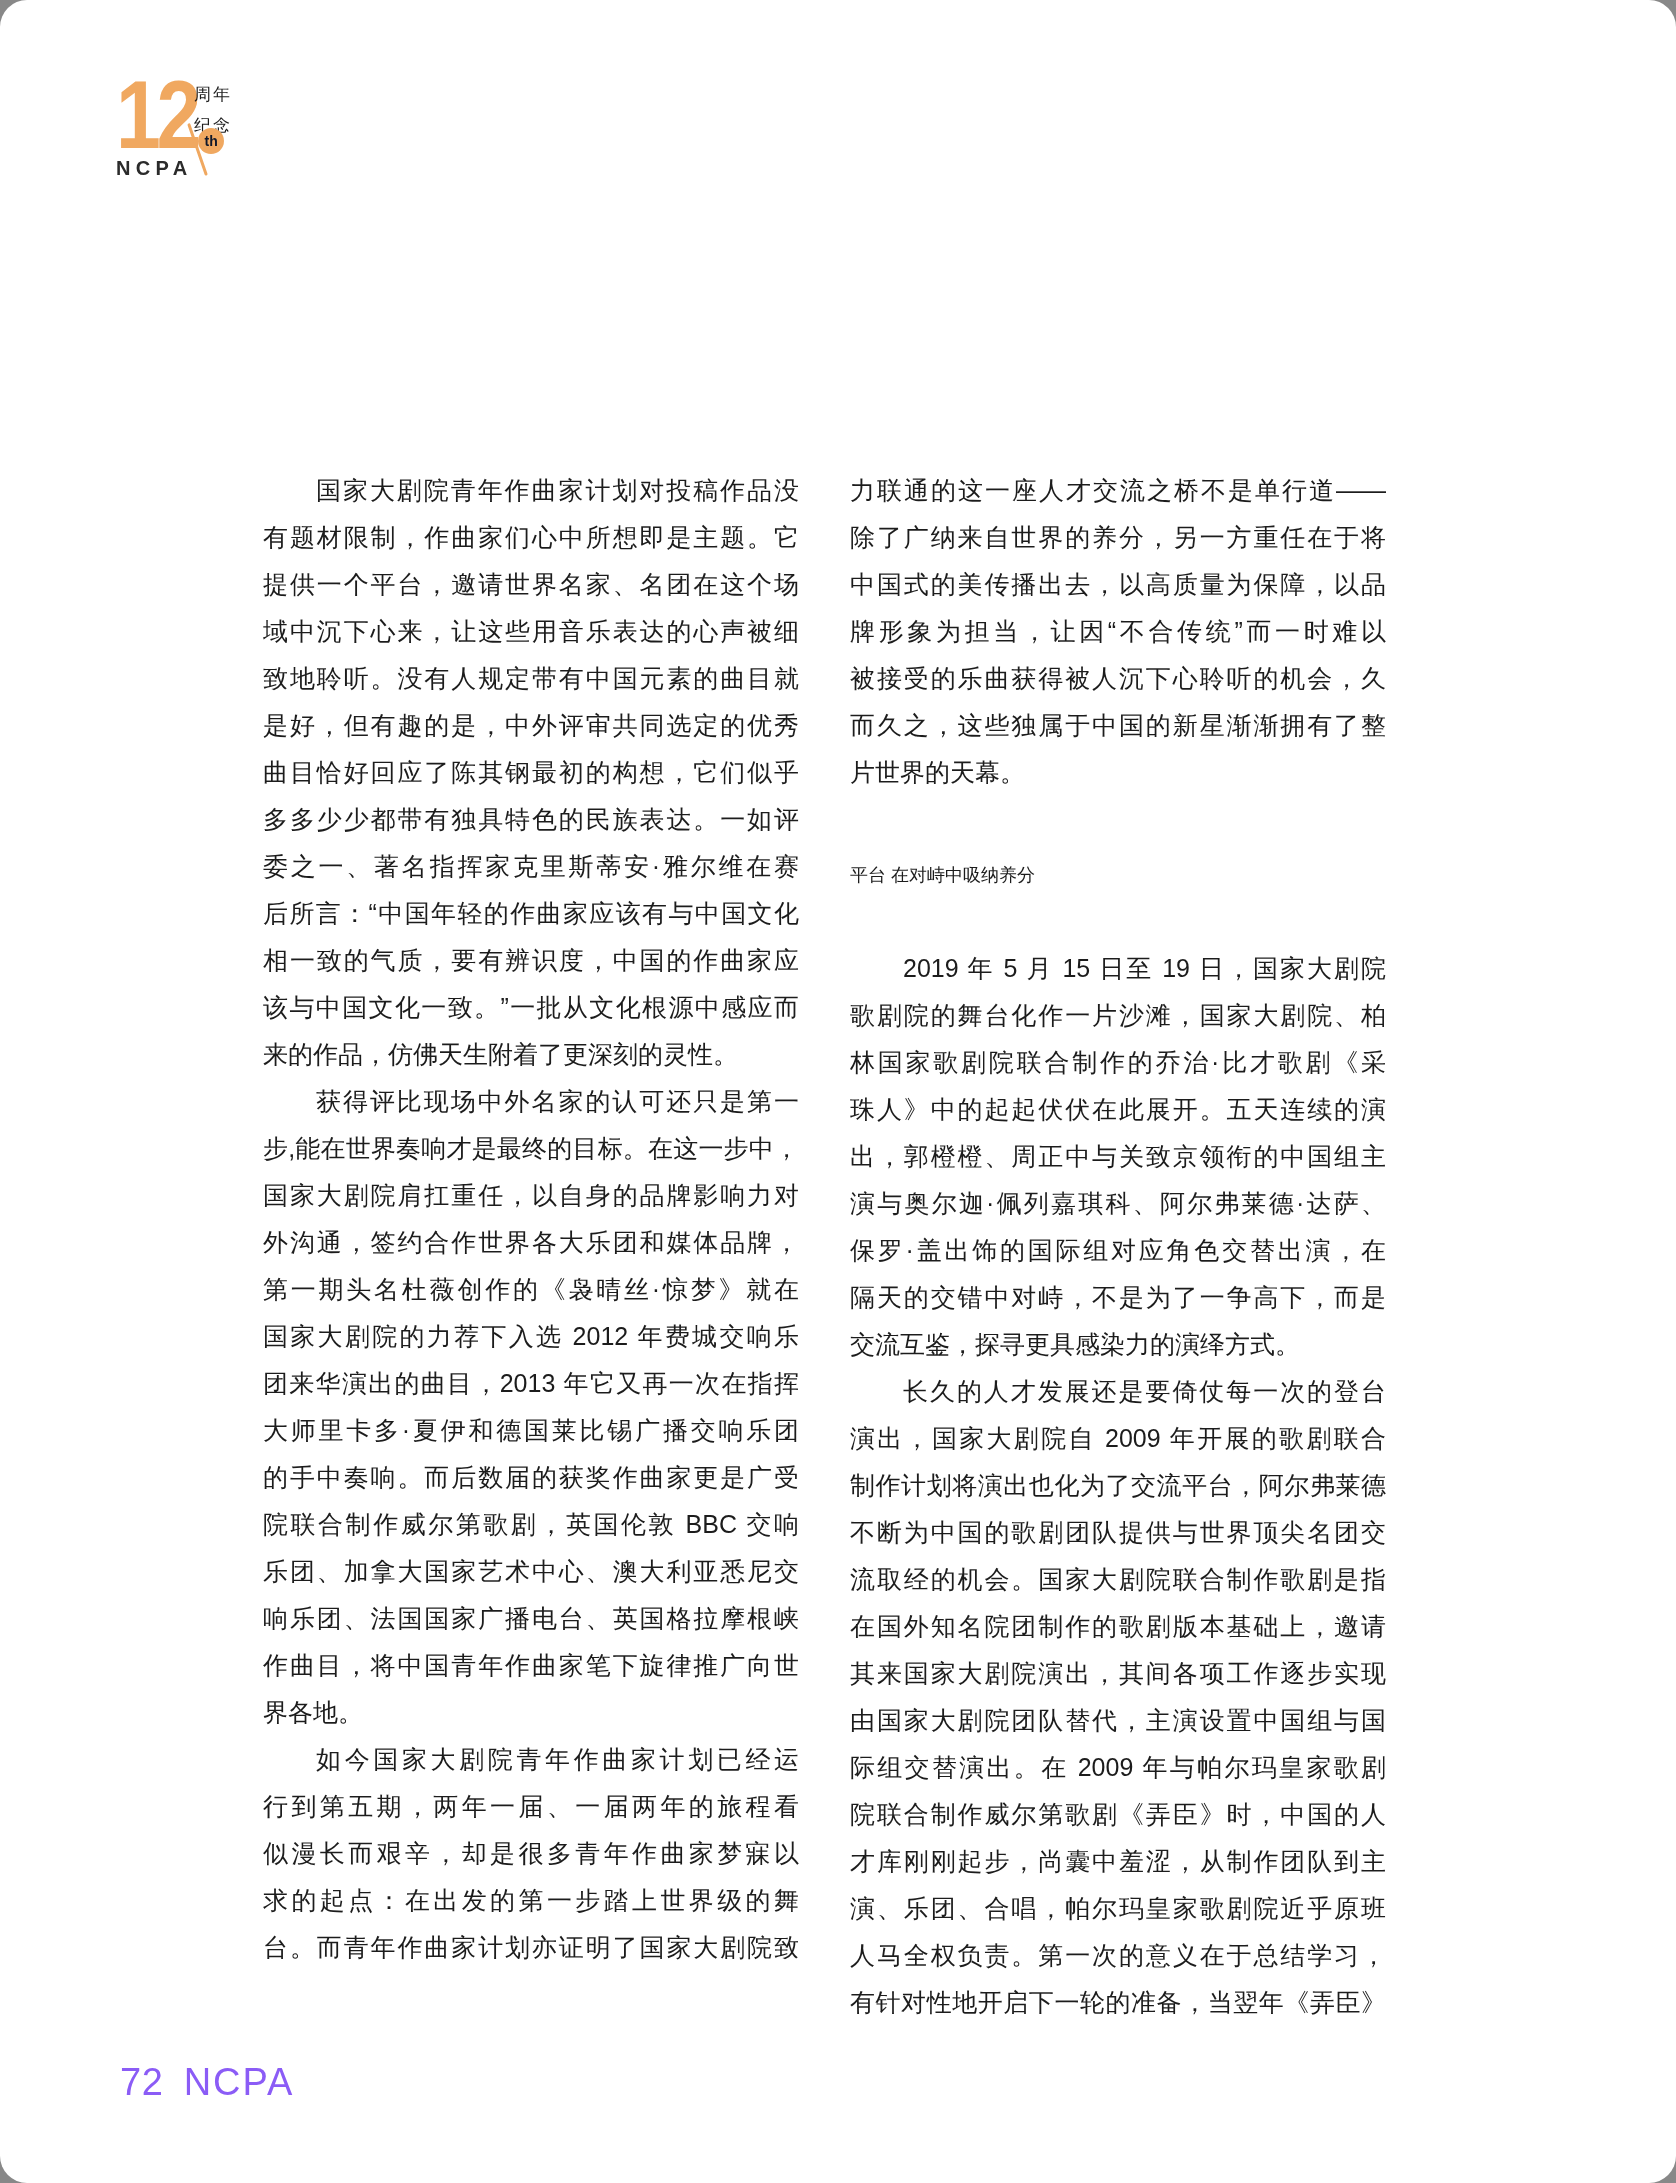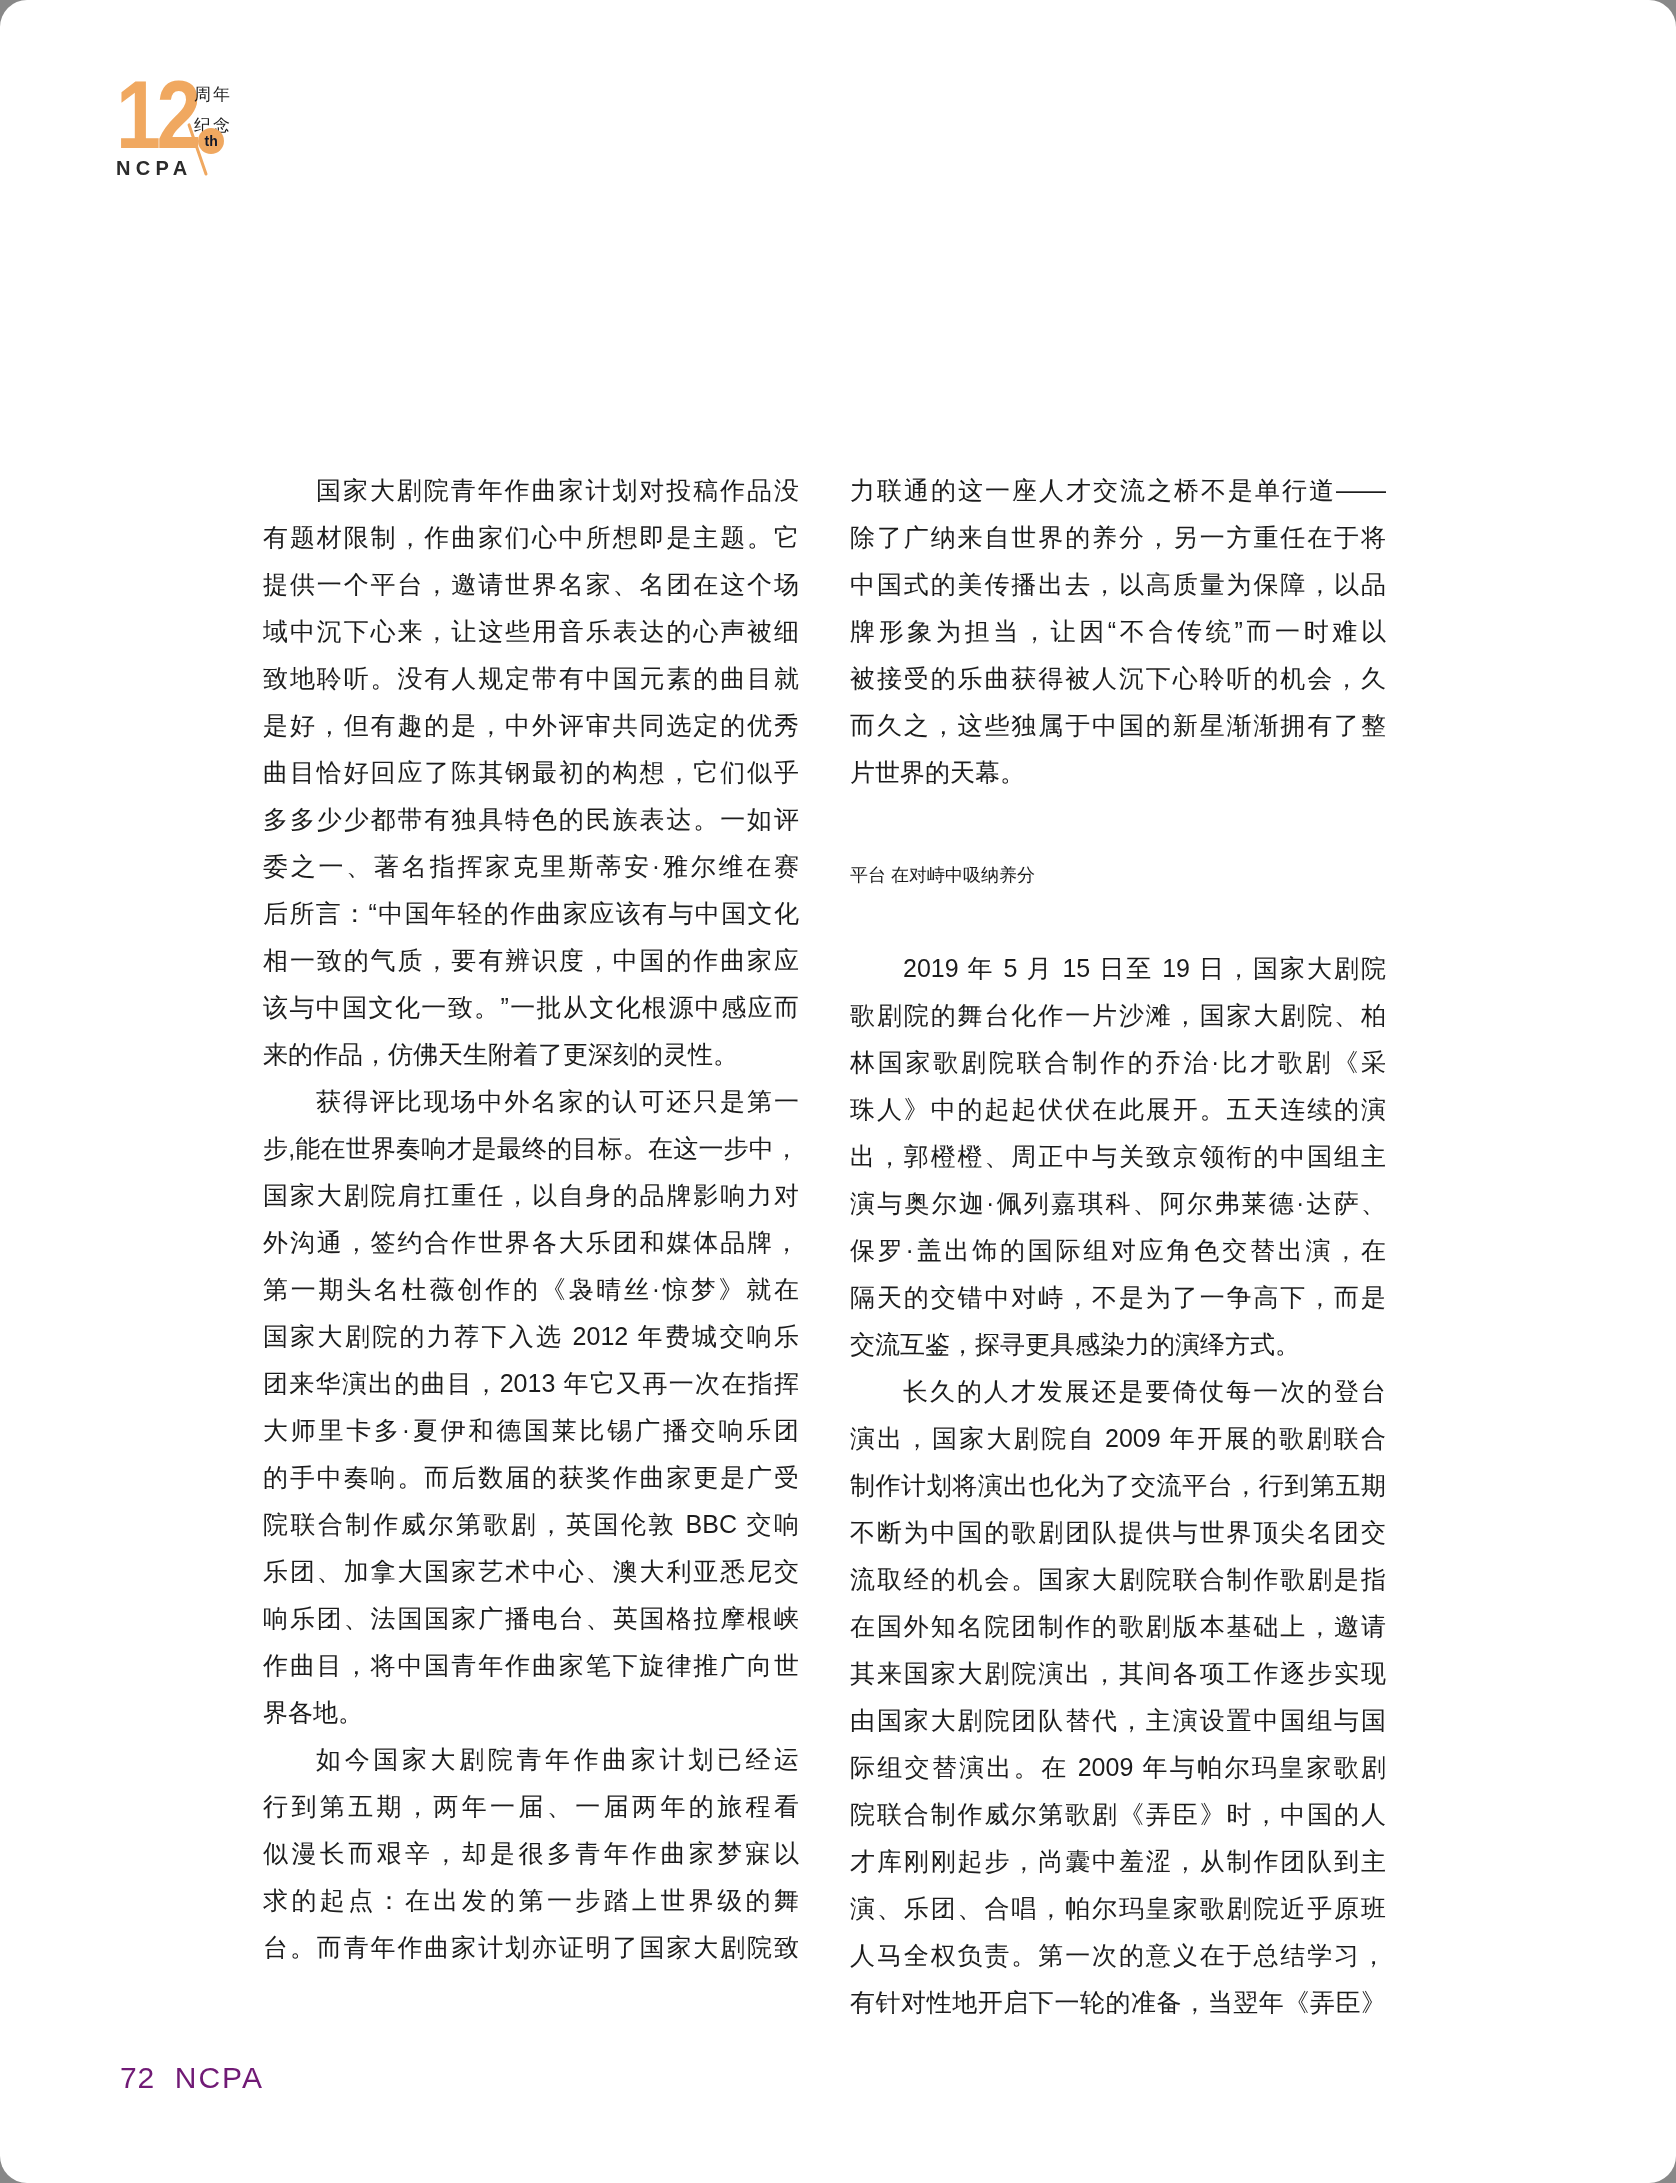--- a/index.html
+++ b/index.html
@@ -58,21 +58,21 @@
   .line.indent { padding-left: 53px; }
   .line.heading {
     font-weight: normal; font-size: 18px;
     text-align-last: left;
     margin: 56px 0 46px 0;
   }
 
   
   .footer {
     position: absolute; left: 120px; top: 2061px;
-    font-size: 30px; color: #701a75; letter-spacing: 0.7px;
+    font-size: 38px; color: #8b5cf6; letter-spacing: 0.7px;
     display: flex; align-items: center;
   }
   .footer .brand { margin-left: 20px; letter-spacing: 2px; }
 </style>
 </head>
 <body>
 
 <div class="page">
 
   <div class="logo">
@@ -134,21 +134,21 @@
       <div class="line">歌剧院的舞台化作一片沙滩，国家大剧院、柏</div>
       <div class="line">林国家歌剧院联合制作的乔治·比才歌剧《采</div>
       <div class="line">珠人》中的起起伏伏在此展开。五天连续的演</div>
       <div class="line">出，郭橙橙、周正中与关致京领衔的中国组主</div>
       <div class="line">演与奥尔迦·佩列嘉琪科、阿尔弗莱德·达萨、</div>
       <div class="line">保罗·盖出饰的国际组对应角色交替出演，在</div>
       <div class="line">隔天的交错中对峙，不是为了一争高下，而是</div>
       <div class="line end">交流互鉴，探寻更具感染力的演绎方式。</div>
       <div class="line indent">长久的人才发展还是要倚仗每一次的登台</div>
       <div class="line">演出，国家大剧院自 2009 年开展的歌剧联合</div>
-      <div class="line">制作计划将演出也化为了交流平台，行到第五期</div>
+      <div class="line">制作计划将演出也化为了交流平台，阿尔弗莱德</div>
       <div class="line">不断为中国的歌剧团队提供与世界顶尖名团交</div>
       <div class="line">流取经的机会。国家大剧院联合制作歌剧是指</div>
       <div class="line">在国外知名院团制作的歌剧版本基础上，邀请</div>
       <div class="line">其来国家大剧院演出，其间各项工作逐步实现</div>
       <div class="line">由国家大剧院团队替代，主演设置中国组与国</div>
       <div class="line">际组交替演出。在 2009 年与帕尔玛皇家歌剧</div>
       <div class="line">院联合制作威尔第歌剧《弄臣》时，中国的人</div>
       <div class="line">才库刚刚起步，尚囊中羞涩，从制作团队到主</div>
       <div class="line">演、乐团、合唱，帕尔玛皇家歌剧院近乎原班</div>
       <div class="line">人马全权负责。第一次的意义在于总结学习，</div>

